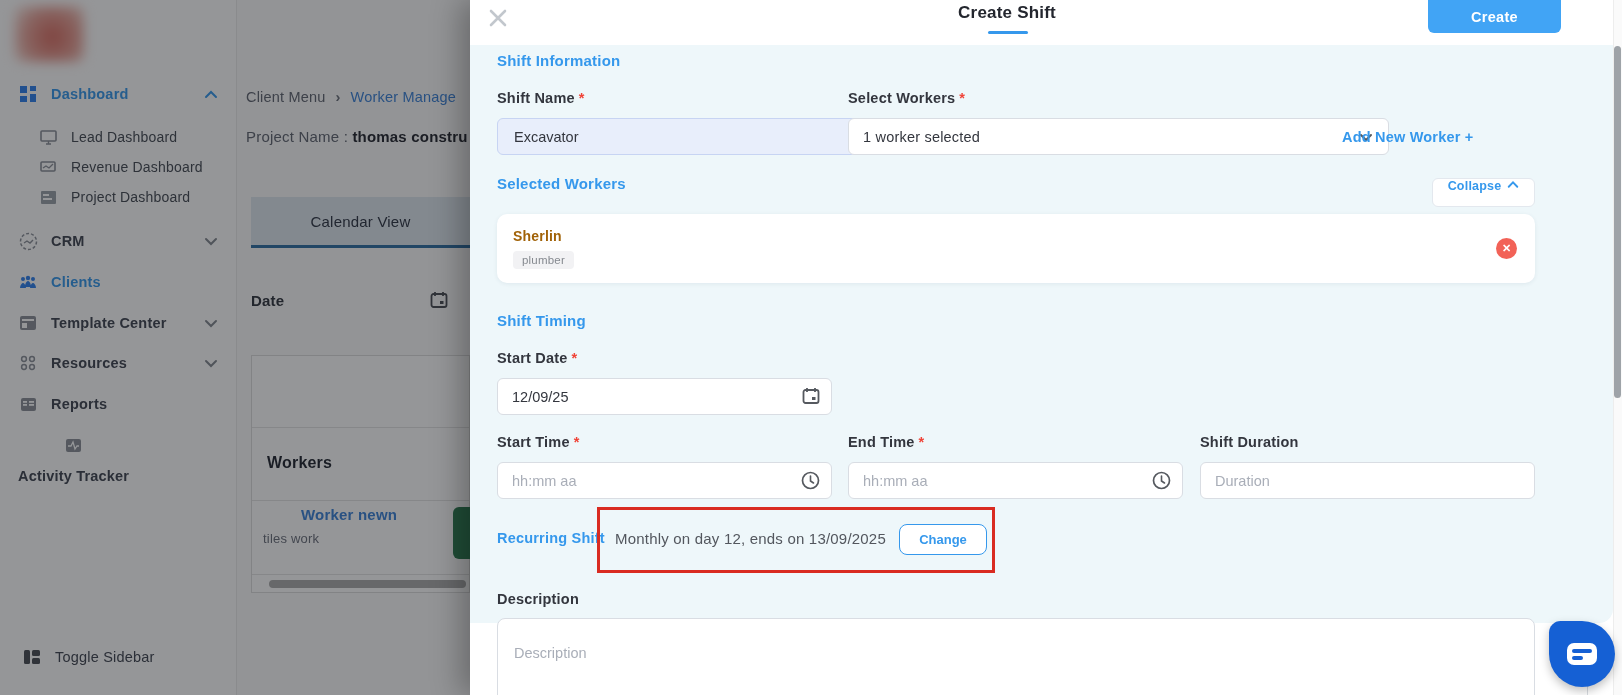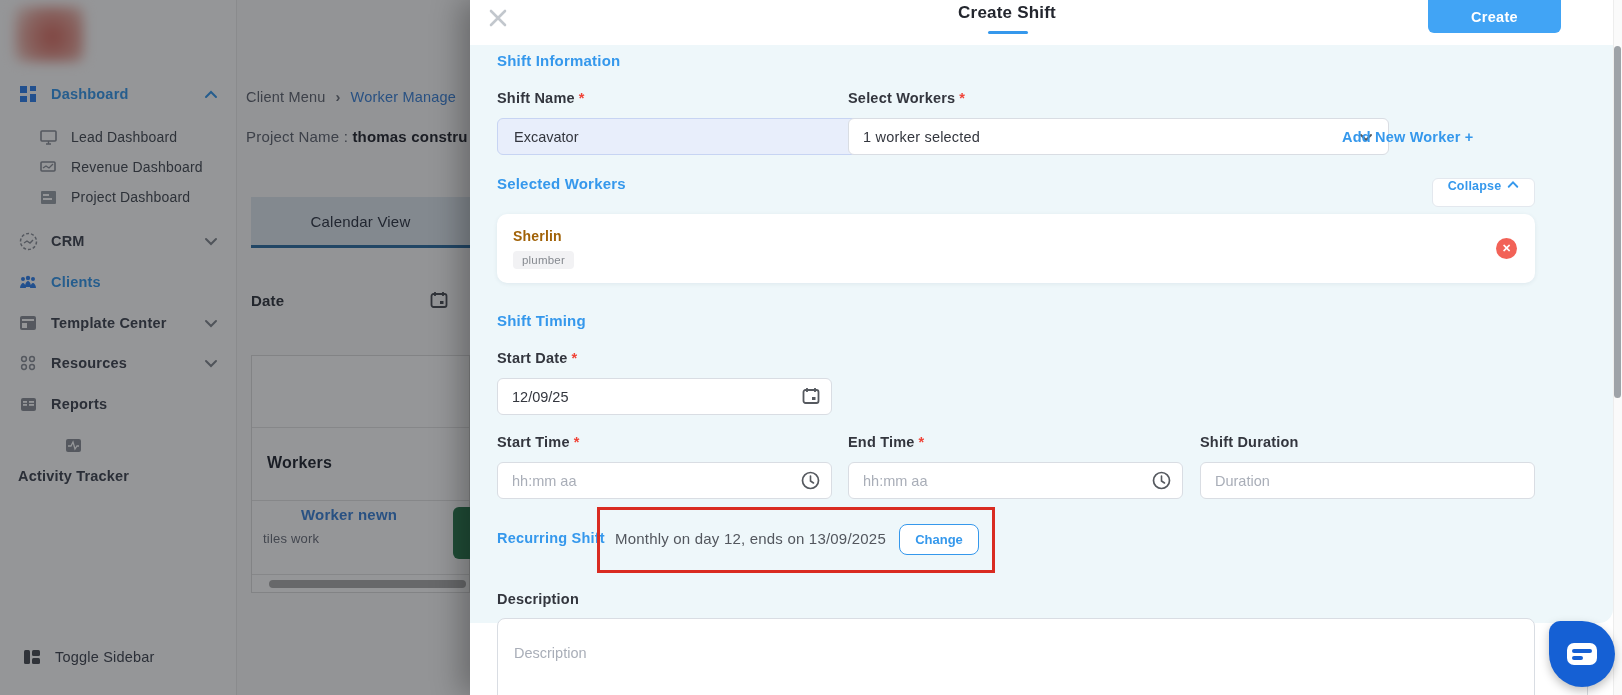--- a/index.html
+++ b/index.html
@@ -62,21 +62,21 @@
   .collapsebtn{position:absolute;left:962px;top:178px;width:103px;height:29px;background:#fff;border:1px solid #e3e8ee;border-radius:6px;
                display:flex;justify-content:center;gap:6px;font-size:12.5px;font-weight:600;color:#3598ec;cursor:pointer;}
   .wcard{position:absolute;left:27px;top:214px;width:1038px;height:69px;background:#fff;border-radius:10px;box-shadow:0 1px 4px rgba(40,60,90,.08);}
   .wname{position:absolute;left:16px;top:14px;font-size:14px;font-weight:700;color:#a16207;}
   .wrole{position:absolute;left:16px;top:37px;background:#f2f2f4;border-radius:4px;padding:3px 9px;font-size:11.5px;color:#85898f;}
   .removebtn{position:absolute;right:18px;top:24px;width:21px;height:21px;border-radius:50%;background:#f26257;color:#fff;border:none;
              display:flex;align-items:center;justify-content:center;font-size:11px;font-weight:700;cursor:pointer;line-height:1;}
   .iconright{position:absolute;pointer-events:none;}
   .redbox{position:absolute;left:127px;top:507px;width:398px;height:66px;border:3px solid #d92b21;z-index:3;}
   .recur-summary{position:absolute;left:145px;top:530px;font-size:15px;color:#53575e;white-space:nowrap;z-index:4;}
-  .changebtn{position:absolute;left:429px;top:524px;width:80px;height:31px;background:#fff;border:1px solid #3598ec;border-radius:8px;
+  .changebtn{position:absolute;left:429px;top:524px;width:88px;height:31px;background:#fff;border:1px solid #3598ec;border-radius:8px;
              color:#3598ec;font-size:13px;font-weight:700;cursor:pointer;z-index:4;}
   .descarea{position:absolute;left:27px;top:618px;width:1038px;height:150px;background:#fff;border:1px solid #d9dde3;border-radius:8px;
             font-size:14.5px;color:#33363e;padding:26px 16px;resize:none;outline:none;}
   .descarea::placeholder{color:#a9aeb8;}
 
   
   .chat{position:absolute;left:1549px;top:621px;width:66px;height:66px;background:#1560d4;border-radius:12px 34px 34px 34px;z-index:20;
         display:flex;align-items:center;justify-content:center;cursor:pointer;box-shadow:0 4px 10px rgba(0,0,0,.25);}
   .chat .bub{width:30px;height:22px;background:#fff;border-radius:7px;position:relative;}
   .chat .bub:before{content:"";position:absolute;left:5px;top:6px;width:20px;height:4px;background:#1560d4;border-radius:2px;}

